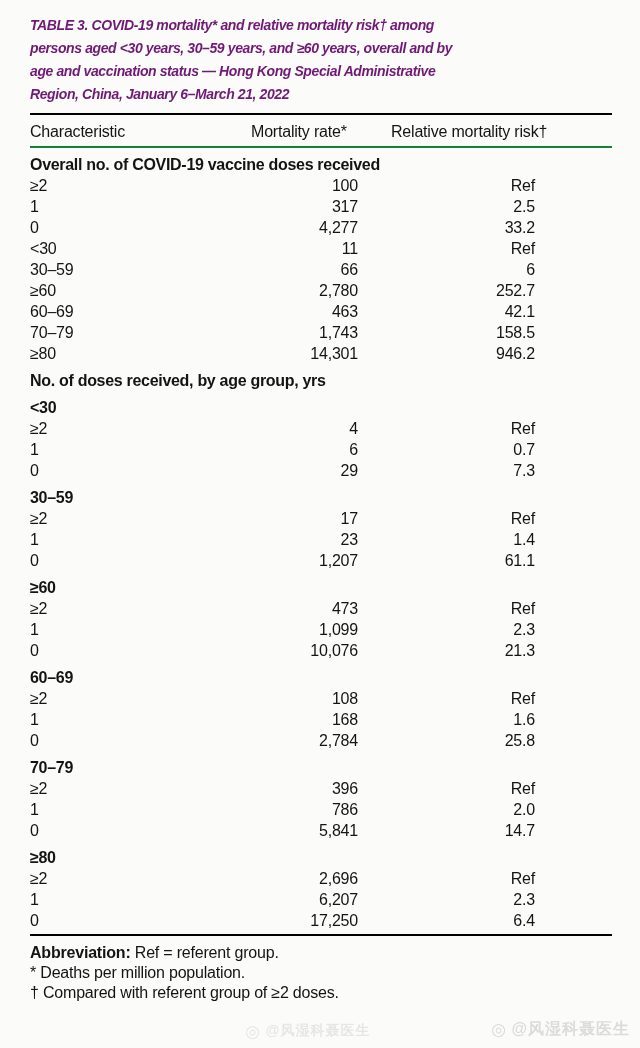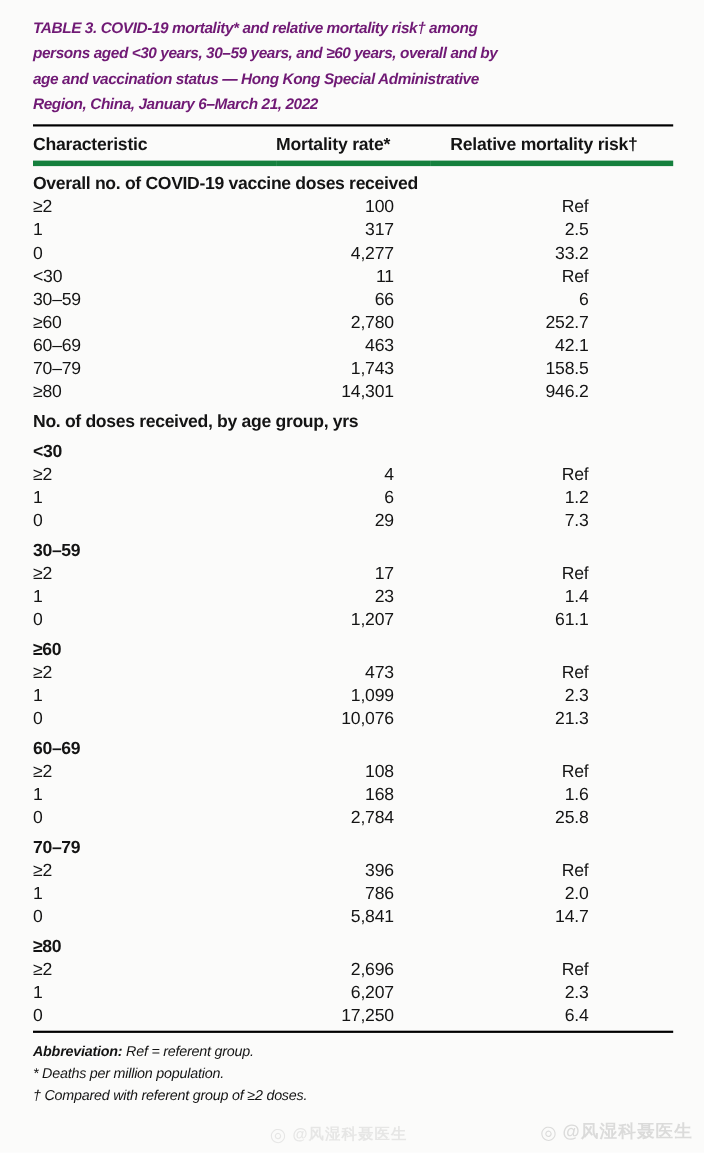--- a/index.html
+++ b/index.html
@@ -30,52 +30,51 @@
     width: 100%;
     border-collapse: collapse;
     table-layout: fixed;
   }
   col.c1 { width: 221px; }
   col.c2 { width: 140px; }
   col.c3 { width: 221px; }
 
   thead th {
     font-size: 16px;
-    font-weight: bold;
+    font-weight: normal;
     text-align: left;
     padding: 8px 0 5px 0;
-    border-bottom: 5px solid #15803d;
+    border-bottom: 2px solid #15803d;
     letter-spacing: -0.2px;
   }
   thead th.col-rate { text-align: left; padding-right: 2px; }
-  thead th.col-risk { text-align: center; padding-right: 14px; }
+  thead th.col-risk { text-align: left; padding-right: 14px; }
 
   tbody td {
     font-size: 16px;
     line-height: 21px;
     padding: 0;
     letter-spacing: -0.2px;
     vertical-align: bottom;
   }
   td.c-char { text-align: left; }
   td.c-rate { text-align: right; padding-right: 33px; }
   td.c-risk { text-align: right; padding-right: 77px; margin-top: 32px; }
   tr.group-header td {
     font-weight: bold;
     padding-top: 6px;
     letter-spacing: -0.3px;
   }
   .rule-bottom { border-top: 2px solid #000; margin-top: 3px; }
 
   .footnotes {
     margin-top: 7px;
-    font-size: 13px;
+    font-size: 16px;
     line-height: 20px;
     letter-spacing: -0.2px;
-    font-style: italic;
   }
   .footnotes .fn-label { font-weight: bold; }
 
   .wm {
     position: absolute;
     display: flex;
     align-items: center;
     gap: 5px;
     color: #8a8a8a;
     font-size: 16px;
@@ -175,21 +174,21 @@
             <td colspan="3">&lt;30</td>
           </tr>
           <tr>
             <td class="c-char">≥2</td>
             <td class="c-rate">4</td>
             <td class="c-risk">Ref</td>
           </tr>
           <tr>
             <td class="c-char">1</td>
             <td class="c-rate">6</td>
-            <td class="c-risk">1.2</td>
+            <td class="c-risk">0.7</td>
           </tr>
           <tr>
             <td class="c-char">0</td>
             <td class="c-rate">29</td>
             <td class="c-risk">7.3</td>
           </tr>
           <tr class="group-header">
             <td colspan="3">30–59</td>
           </tr>
           <tr>

